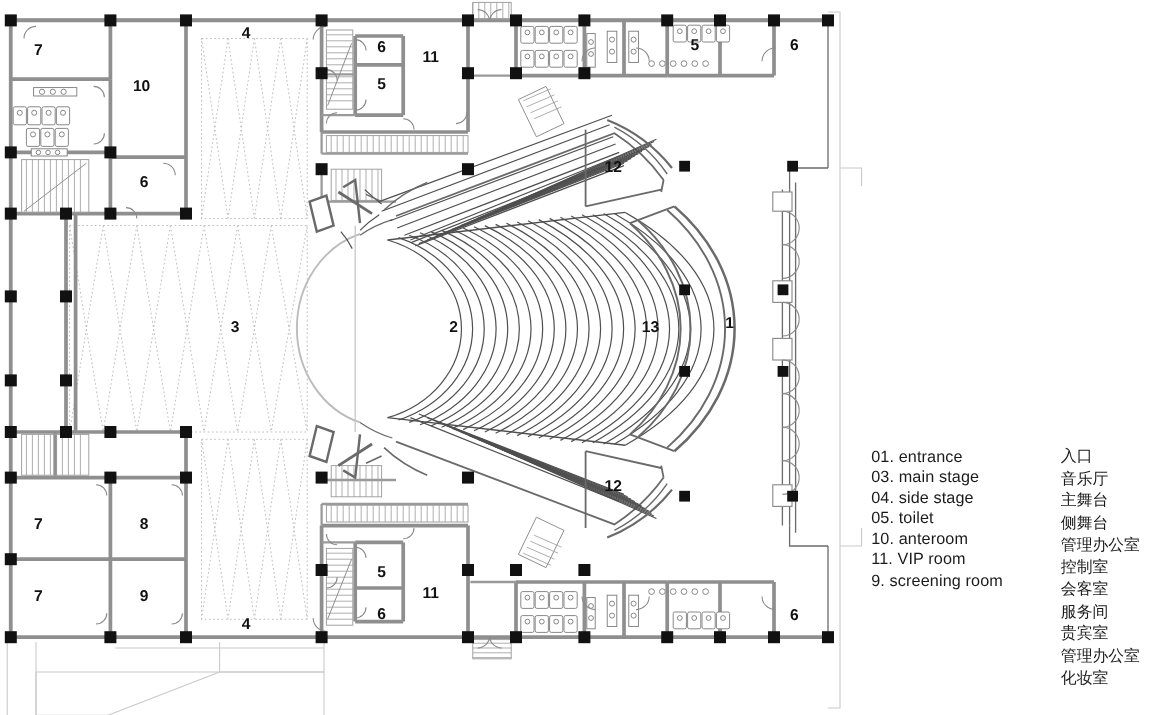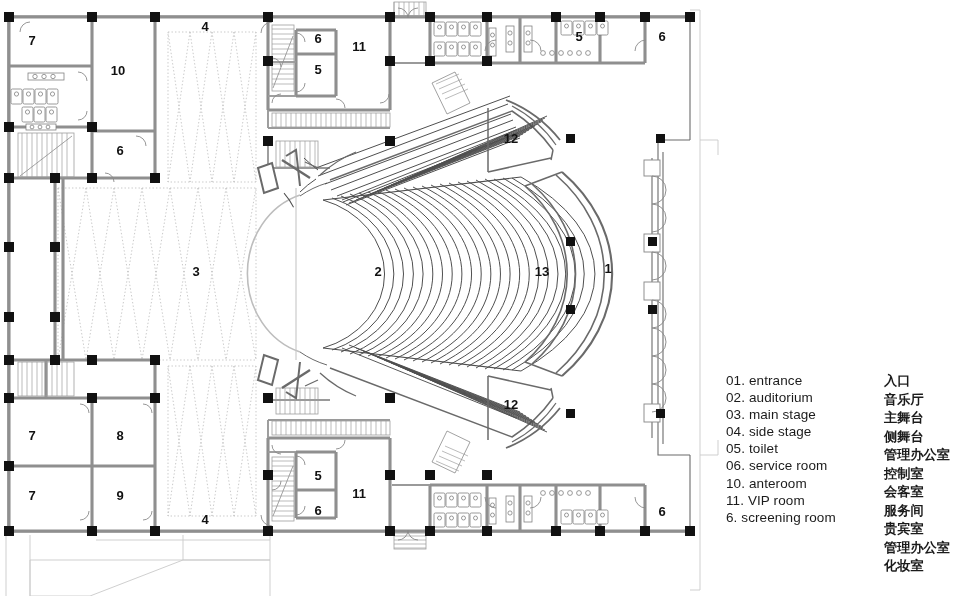--- a/index.html
+++ b/index.html
@@ -6,21 +6,21 @@
   html,body{margin:0;padding:0;background:#ffffff;}
   body{font-family:"Liberation Sans","DejaVu Sans",sans-serif;}
   #page{position:relative;width:960px;height:596px;background:#ffffff;overflow:hidden;}
   #planSvg{position:absolute;left:0;top:0;width:960px;height:596px;}
   .room-num{font-family:"Liberation Sans","DejaVu Sans",sans-serif;font-weight:700;fill:#111;}
   
   #legend{position:absolute;left:726px;top:372px;width:230px;height:222px;}
   .leg-row{display:flex;align-items:flex-end;height:17.1px;line-height:17.1px;}
   .leg-en{font-size:13.5px;color:#1b1b1b;white-space:nowrap;letter-spacing:0.1px;}
   #legend-cn{position:absolute;left:884px;top:372px;width:76px;}
-  .leg-cn{font-family:"DejaVu Sans",sans-serif;font-size:13.2px;color:#1b1b1b;height:18.5px;line-height:18.5px;white-space:nowrap;font-weight:700;}
+  .leg-cn{font-family:"DejaVu Sans",sans-serif;font-size:13.2px;color:#1b1b1b;height:18.5px;line-height:18.5px;white-space:nowrap;font-weight:400;}
 </style>
 </head>
 <body>
 
 <div id="page">
 
   <svg id="planSvg" viewBox="0 0 960 596">
     <defs>
       <pattern id="hatchStair" width="4" height="4" patternUnits="userSpaceOnUse">
         <path d="M0,0 L0,4" stroke="#9a9a9a" stroke-width="0.7"></path>
@@ -622,42 +622,36 @@
         <text x="511" y="406" class="room-num" text-anchor="middle" dominant-baseline="middle" font-size="13">12</text>
         <text x="542" y="273" class="room-num" text-anchor="middle" dominant-baseline="middle" font-size="13">13</text>
       </g>
   </svg>
 
   <div id="legend">
       <div class="leg-row">
         <span class="leg-en">01. entrance</span>
       </div>
       <div class="leg-row">
-        <span class="leg-en">02. auditorium</span>
-      </div>
-      <div class="leg-row">
         <span class="leg-en">03. main stage</span>
       </div>
       <div class="leg-row">
         <span class="leg-en">04. side stage</span>
       </div>
       <div class="leg-row">
         <span class="leg-en">05. toilet</span>
       </div>
       <div class="leg-row">
-        <span class="leg-en">06. service room</span>
-      </div>
-      <div class="leg-row">
         <span class="leg-en">10. anteroom</span>
       </div>
       <div class="leg-row">
         <span class="leg-en">11. VIP room</span>
       </div>
       <div class="leg-row">
-        <span class="leg-en">6. screening room</span>
+        <span class="leg-en">9. screening room</span>
       </div>
     </div>
   <div id="legend-cn">
       <div class="leg-cn">入口</div>
       <div class="leg-cn">音乐厅</div>
       <div class="leg-cn">主舞台</div>
       <div class="leg-cn">侧舞台</div>
       <div class="leg-cn">管理办公室</div>
       <div class="leg-cn">控制室</div>
       <div class="leg-cn">会客室</div>

